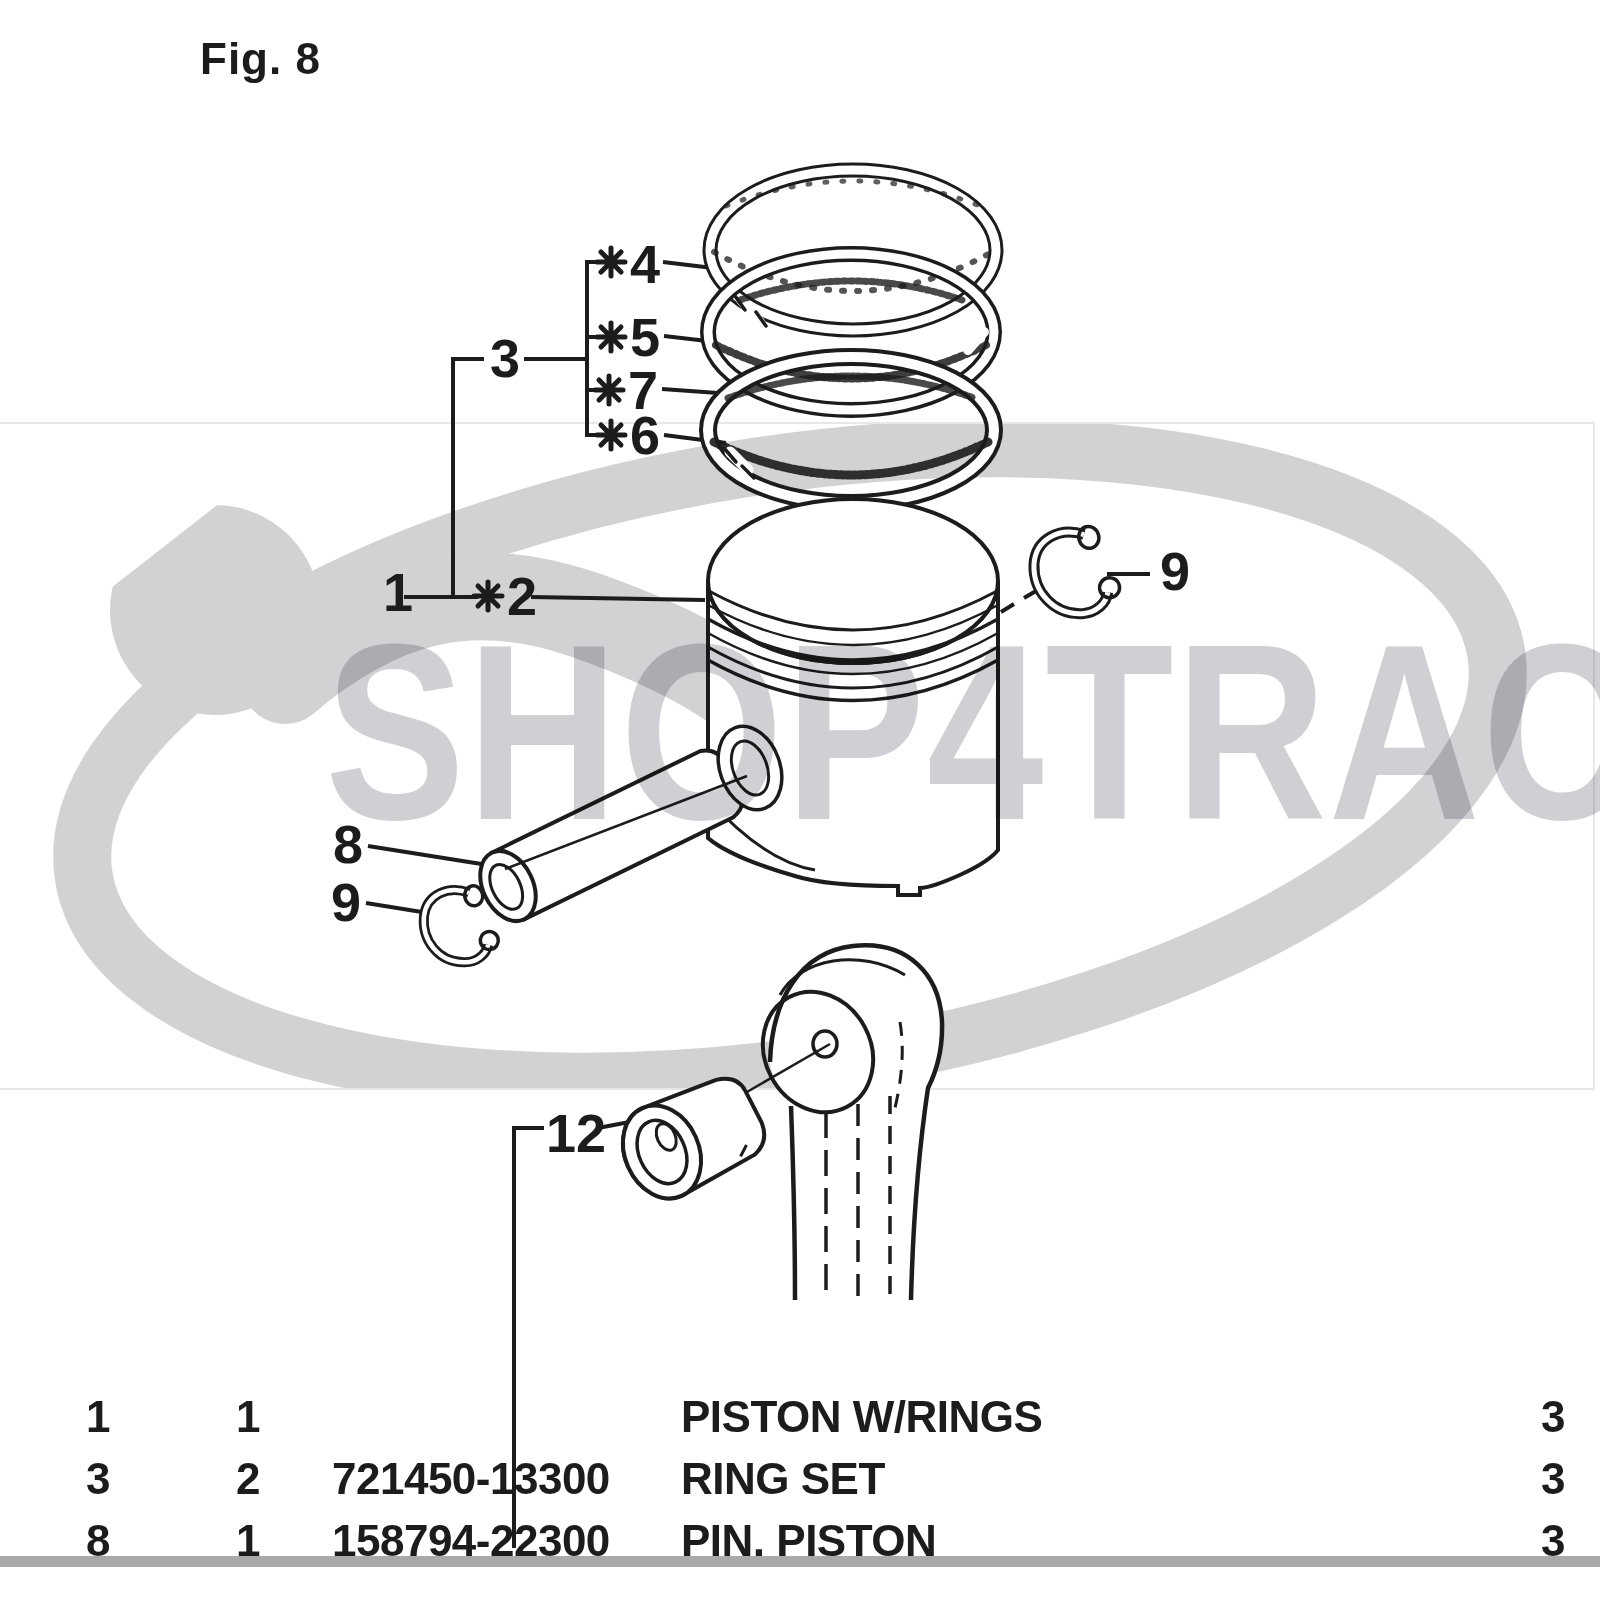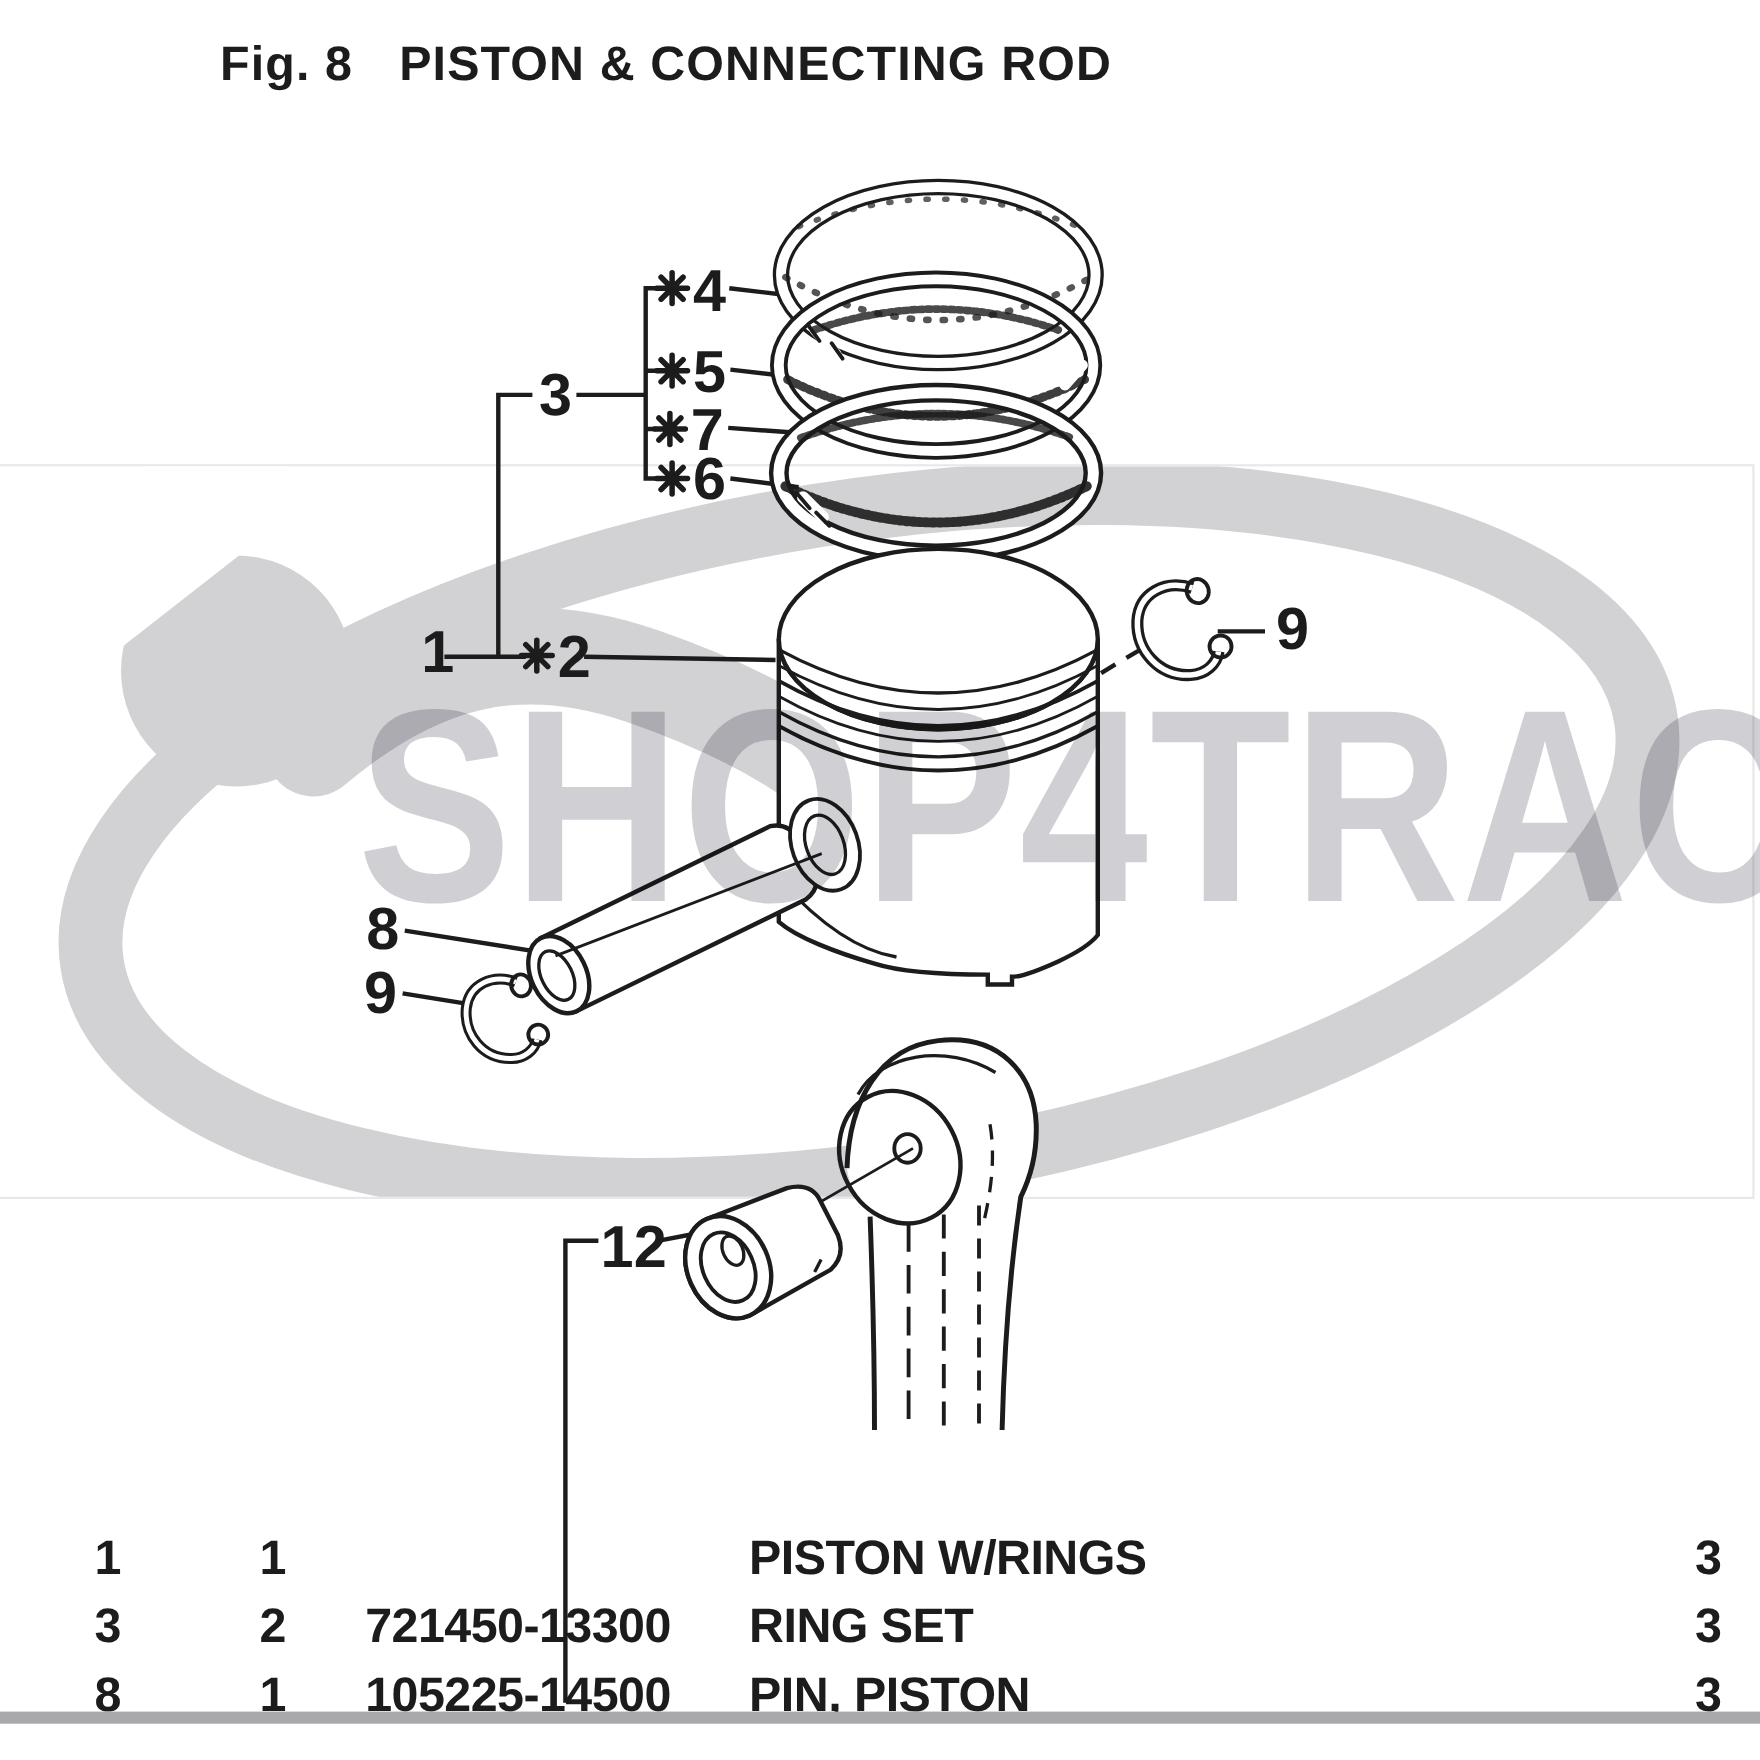--- a/index.html
+++ b/index.html
@@ -33,21 +33,20 @@
   #edge-strip{position:absolute;left:0;top:1556px;width:1600px;height:11px;
               background:#a9a9ab;z-index:4;}
 </style>
 </head>
 <body>
 
 <div id="page">
 
   <div id="title">
     <span>Fig. 8</span>
-    <span>PISTON &amp; CONNECTING ROD</span>
   </div>
 
   <div id="wm-panel"></div>
 
   <svg id="art" width="1600" height="1600" viewBox="0 0 1600 1600">
     <defs>
       <clipPath id="boxclip">
           <rect x="2" y="424" width="1591" height="664"></rect>
         </clipPath>
       <g id="refmark" stroke="#1c1c1c" stroke-width="5" stroke-linecap="round">
@@ -203,21 +202,21 @@
     <div class="prow" style="top:62px;">
       <span class="c-ref">3</span>
       <span class="c-qty">2</span>
       <span class="c-part">721450-13300</span>
       <span class="c-desc">RING SET</span>
       <span class="c-per">3</span>
     </div>
     <div class="prow" style="top:124px;">
       <span class="c-ref">8</span>
       <span class="c-qty">1</span>
-      <span class="c-part">105225-14500</span>
+      <span class="c-part">158794-22300</span>
       <span class="c-desc">PIN, PISTON</span>
       <span class="c-per">3</span>
     </div>
   </div>
 
   <div id="edge-strip"></div>
 
 </div>
 
 </body></html>

